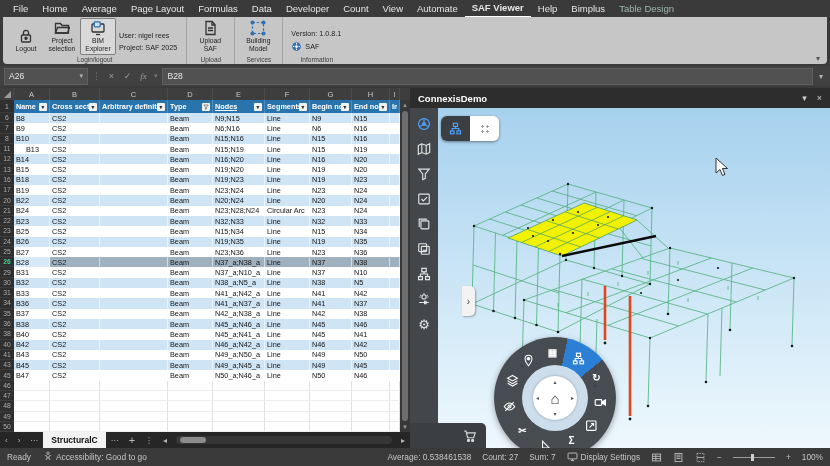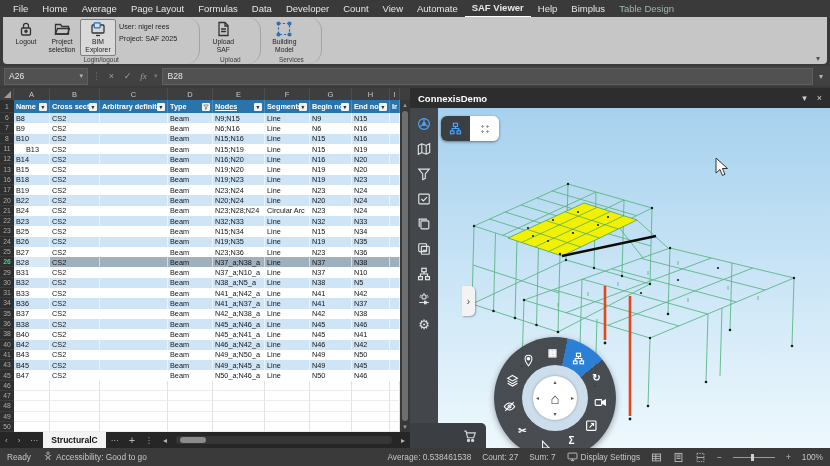--- a/index.html
+++ b/index.html
@@ -14,21 +14,21 @@
   .rtab.active{font-weight:bold;border-bottom:2px solid #fff;}
   .rtab.ctx{color:#9fb8ae;}
   .tbright{margin-left:auto;display:flex;align-items:center;gap:5px;padding-right:5px;height:100%;}
   .btncomments{display:flex;align-items:center;gap:4px;background:#474747;border:1px solid #8a8a8a;
                border-radius:3px;padding:1px 7px;font-size:9px;color:#eee;}
   .btnshare{display:flex;align-items:center;gap:4px;background:#2b9e53;border-radius:3px;
             padding:1px 8px;font-size:9px;color:#fff;font-weight:bold;}
   
   .ribbon{position:absolute;top:17px;left:3px;right:3px;height:47px;background:#c6c6c6;
           border-radius:0 0 4px 4px;display:flex;color:#1e1e1e;}
-  .rgroup{position:relative;display:flex;align-items:flex-start;padding:2px 19px 9px 5px;border-right:1px solid #a3a3a3;border-radius:14px;}
+  .rgroup{position:relative;display:flex;align-items:flex-end;padding:2px 6px 9px 5px;border-right:1px solid #a3a3a3;}
   .glabel{position:absolute;bottom:1px;left:0;right:0;text-align:center;font-size:6.5px;color:#3c3c3c;}
   .bigbtn{width:34px;display:flex;flex-direction:column;align-items:center;gap:1px;
           font-size:6.8px;text-align:center;line-height:1.15;padding:2px 1px;border-radius:2px;cursor:pointer;}
   .bigbtn svg{width:16px;height:16px;}
   .bigbtn.pressed{background:#d9d9d9;border:1px solid #7f7f7f;padding:1px 0;}
   .ribtext{display:flex;flex-direction:column;gap:3px;font-size:7.2px;padding:3px 3px;}
   .ribtext .ln{white-space:nowrap;}
   .inforow{display:flex;align-items:center;gap:3px;font-size:7.2px;}
   .ribcollapse{position:absolute;right:7px;bottom:1px;font-size:8px;color:#555;cursor:pointer;}
   
@@ -318,20 +318,34 @@
       <div class="bigbtn">
         <span>
             <svg class="i16" viewBox="0 0 16 16">
               <use href="#ic-nodesq"></use>
             </svg>
           </span>
         <span>Building Model</span>
       </div>
       <div class="glabel">Services</div>
     </div>
+    <div class="rgroup" style="border-right:none;">
+      <div class="ribtext">
+        <span class="ln">Version: 1.0.8.1</span>
+        <span class="inforow">
+          <span>
+              <svg style="width:11px;height:11px;display:block;" viewBox="0 0 16 16">
+                <use href="#ic-saf"></use>
+              </svg>
+            </span>
+          <span>SAF</span>
+        </span>
+      </div>
+      <div class="glabel">Information</div>
+    </div>
     <span class="ribcollapse">▾</span>
   </div>
 
   <div class="fbar">
     <div class="namebox">
       <span>A26</span>
       <span class="dd">▾</span>
     </div>
     <span class="fsep">⋮</span>
     <span class="fbtn">×</span>

